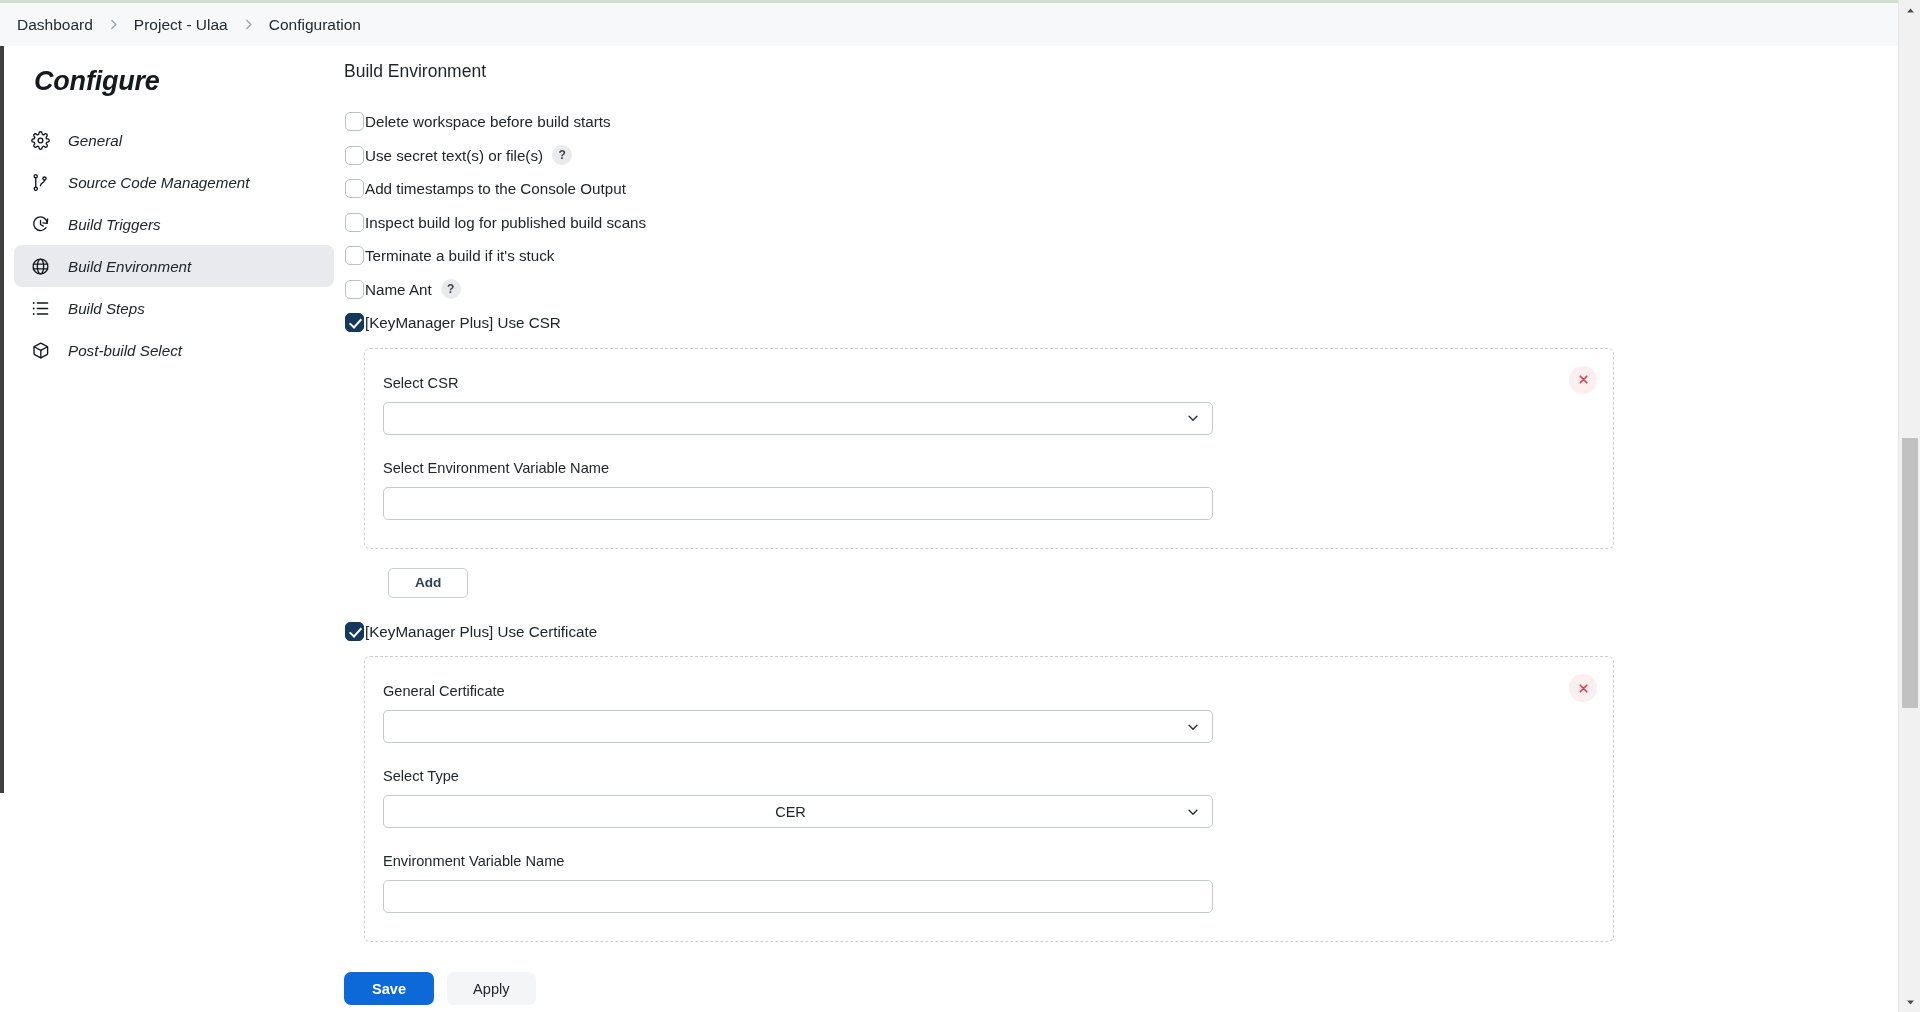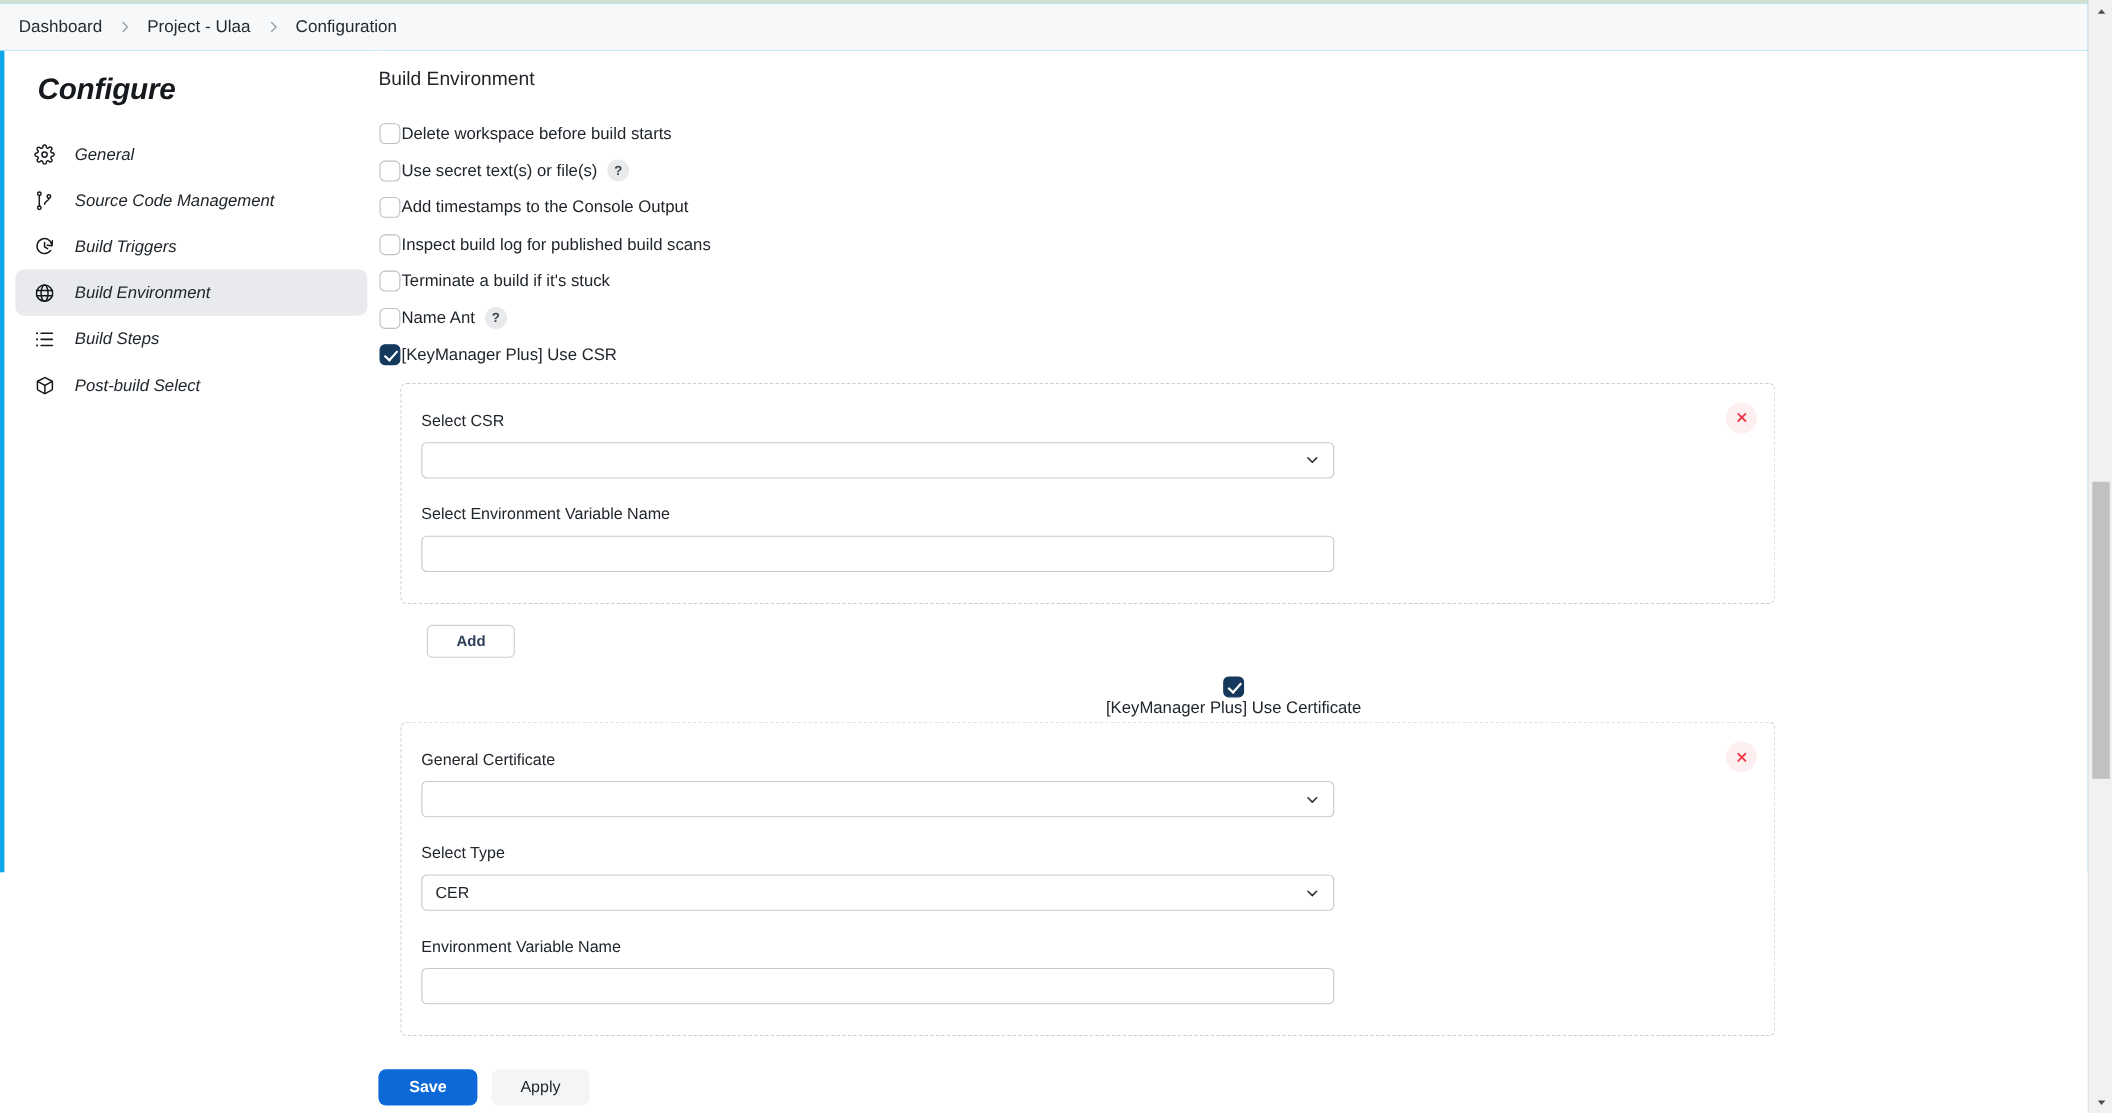--- a/index.html
+++ b/index.html
@@ -7,21 +7,21 @@
     margin: 0; padding: 0;
     width: 1920px; height: 1012px;
     overflow: hidden;
     background: #ffffff;
     font-family: "Liberation Sans", "DejaVu Sans", sans-serif;
     color: #1f2328;
   }
   .app {
     position: relative;
     width: 1920px; height: 793px;
-    background: #0ea5e9;
+    background: #404040;
   }
 
   
   .top-accent {
     position: absolute; top: 0; left: 0;
     width: 1898px; height: 3px;
     background: #cfe0cf;
   }
 
   
@@ -165,20 +165,21 @@
     height: 33px;
     border: 1.2px solid #c3cad1;
     border-radius: 5px;
     background: #fff;
     display: flex; align-items: center;
     padding: 0 12px;
     font-size: 14.5px;
     color: #20262c;
     cursor: pointer;
     position: relative;
+    text-align: center;
   }
   .field-input .value { flex: 1 1 auto; }
   .chev {
     width: 15px; height: 15px;
     color: #2b3138;
     display: inline-flex; align-items: center; justify-content: center;
   }
   .chev svg { display: block; }
 
   .del-btn {
@@ -423,21 +424,21 @@
           <div class="field-block">
             <div class="field-label">Select Environment Variable Name</div>
             <div class="field-input">
               <span class="value"></span>
             </div>
           </div>
         </div>
         <div class="add-btn">Add</div>
       </div>
 
-      <div class="check-row" style="margin-top:17px;flex-direction:column;">
+      <div class="check-row" style="margin-top:17px;">
         <span class="cbox checked"></span>
         <span class="check-label">[KeyManager Plus] Use Certificate</span>
       </div>
 
       <div class="panel-wrap">
         <div class="panel">
           <div class="del-btn">
             <svg width="13" height="13" viewBox="0 0 16 16" fill="none" stroke="currentColor" stroke-width="2.1" stroke-linecap="round">
                 <path d="M4 4l8 8M12 4l-8 8"></path>
               </svg>

